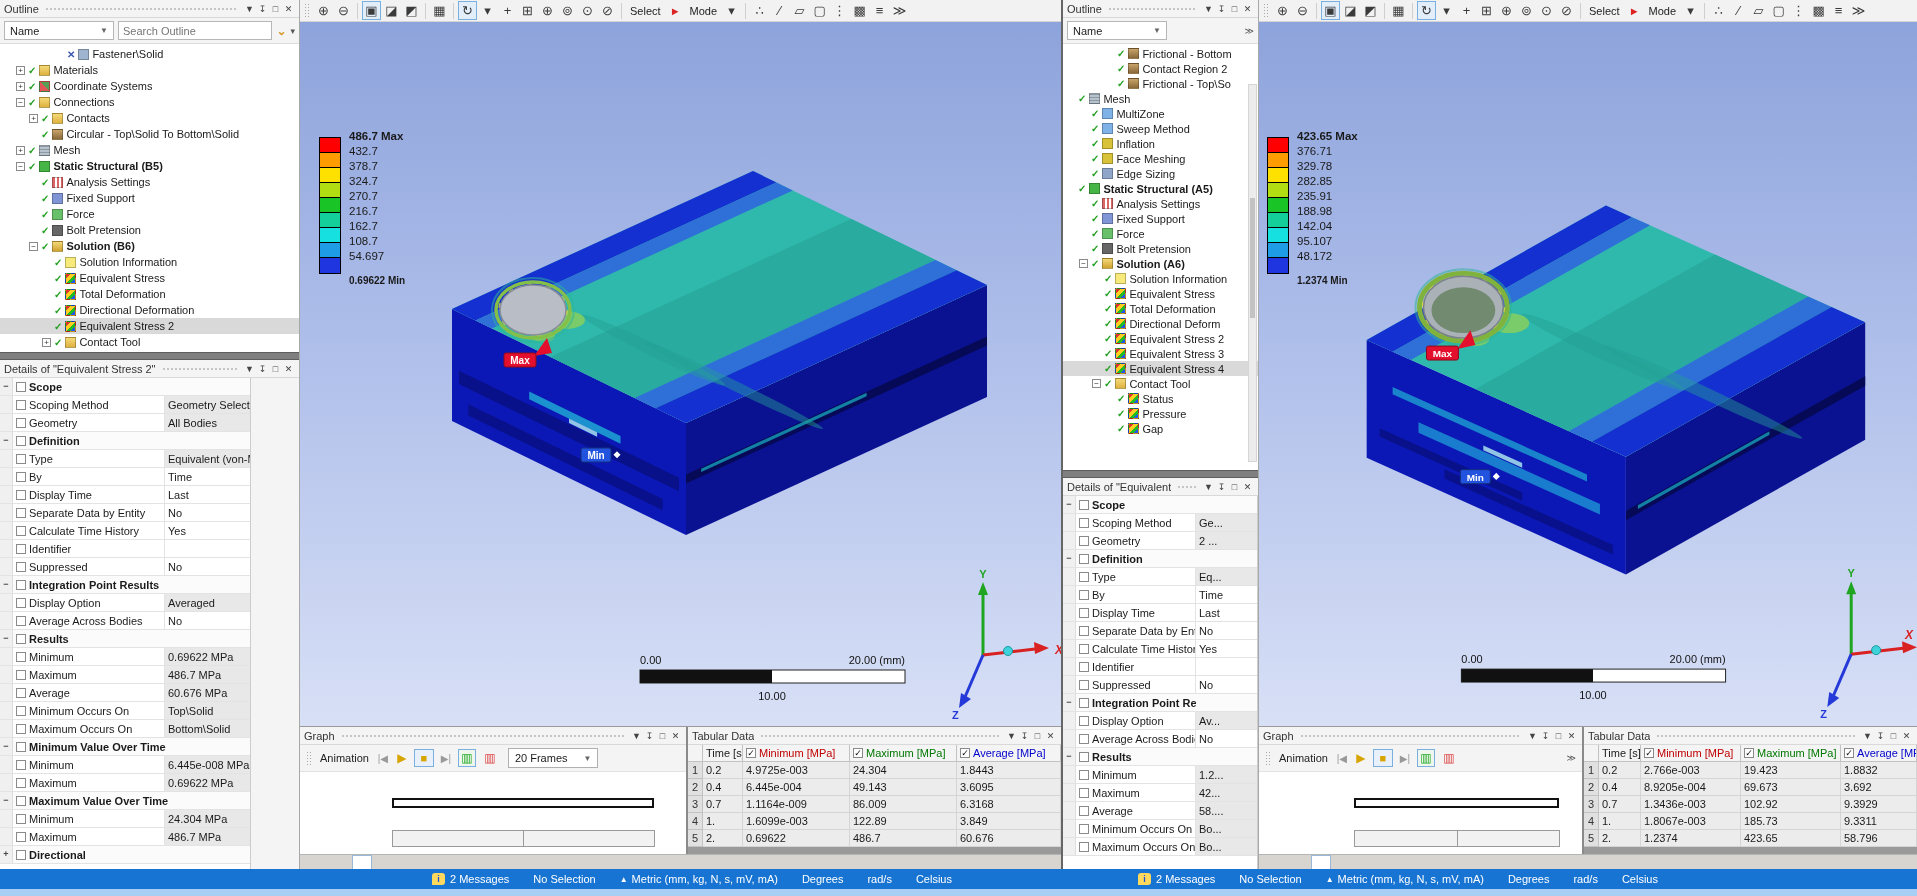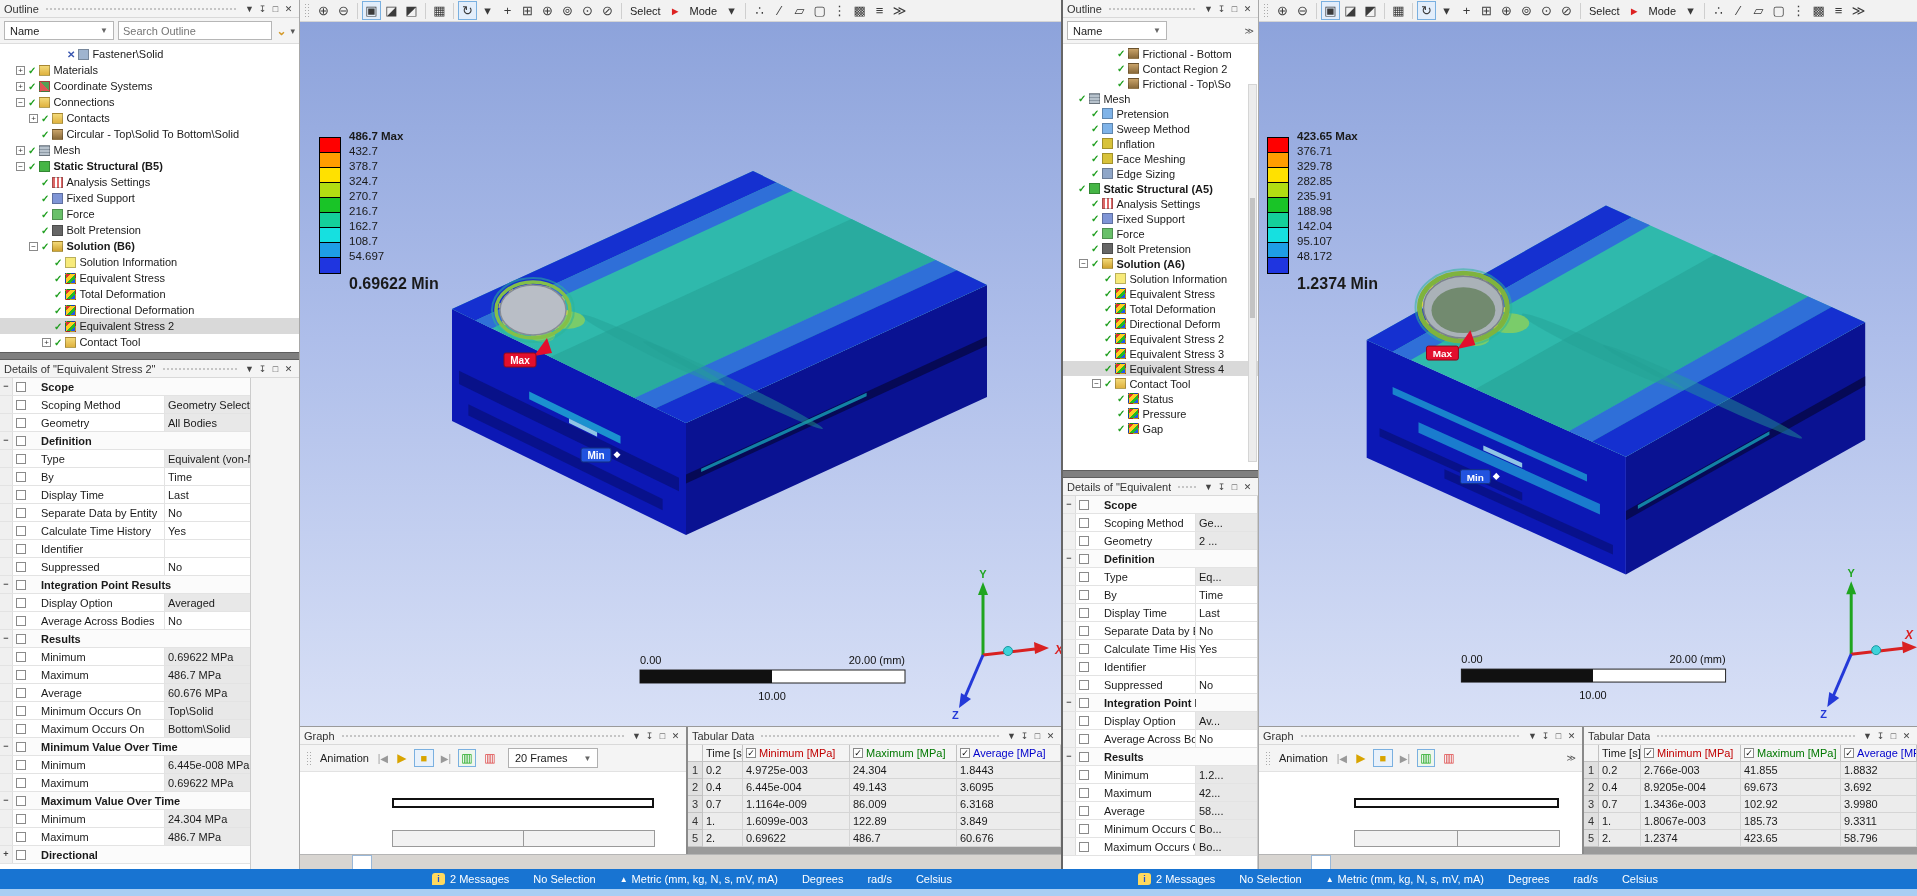--- a/index.html
+++ b/index.html
@@ -46,21 +46,21 @@
 .vsb{position:absolute;right:1px;top:40px;bottom:8px;width:9px;background:#ececec;border:1px solid #d5d5d5}
 .vsb .thumb{position:absolute;left:1px;right:1px;top:30%;height:120px;background:#c3c3c3}
 .hsplit{height:8px;background:#7f7f7f;border-top:1px solid #5e5e5e;border-bottom:1px solid #5e5e5e;flex:none}
 .details{flex:1;min-height:0}
 .dwrap{flex:1;background:#f4f4f4;overflow:hidden;position:relative}
 .dgrid{background:#fff;border-right:1px solid #ccc;height:100%}
 #winL .dgrid{width:251px}
 #winR .dgrid{width:100%}
 .drow{height:18px;display:flex;border-bottom:1px solid #e3e3e3;align-items:stretch;background:#fff}
 .dexp{width:13px;flex:none;font-size:9px;text-align:center;color:#444;background:#f0f0f0;border-right:1px solid #ddd;line-height:17px}
-.dname{width:152px;flex:none;display:flex;align-items:center;gap:15px;padding:0 3px;border-right:1px solid #e3e3e3;overflow:hidden;white-space:nowrap}
+.dname{width:152px;flex:none;display:flex;align-items:center;gap:3px;padding:0 3px;border-right:1px solid #e3e3e3;overflow:hidden;white-space:nowrap}
 #winR .dname{width:120px}
 .dval{flex:1;display:flex;align-items:center;padding:0 3px;overflow:hidden;white-space:nowrap;min-width:0}
 .dval.gray{background:#e8e8e8}
 .drow.sec{font-weight:bold;background:#fbfbfb}
 .drow.sec .dname{width:auto;border-right:none}
 .cb{width:10px;height:10px;border:1px solid #8a8a8a;background:#fff;flex:none;display:inline-flex;align-items:center;justify-content:center;font-size:9px;line-height:1;color:#111}
 .main{flex:1;display:flex;flex-direction:column;min-width:0}
 .vtoolbar{height:22px;background:#f2f2f2;border-bottom:1px solid #d5d5d5;display:flex;align-items:center;gap:1px;padding:0 4px;flex:none;overflow:hidden}
 .grip{width:5px;height:16px;margin-right:4px;background-image:radial-gradient(#aaa 1px,transparent 1px);background-size:3px 3px;flex:none}
 .tbtn{width:19px;height:19px;display:inline-flex;align-items:center;justify-content:center;color:#3b3b3b;font-size:13px;border:1px solid transparent;flex:none}
@@ -72,21 +72,21 @@
 svg.scene{position:absolute;left:0;top:0;width:100%;height:100%}
 .vhead{position:absolute;font-size:12px;line-height:13.5px;color:#111}
 #winL .vhead{left:19px;top:20px}#winR .vhead{left:8px;top:20px}
 .vhead .vhline:first-child{font-weight:bold}
 .legend{position:absolute}
 #winL .legend{left:19px;top:116px}#winR .legend{left:8px;top:116px}
 .lrow{position:relative;height:16px}
 .lsw{display:block;width:22px;height:17px;border:1px solid #000;margin-top:-1px}
 .llab{position:absolute;left:30px;top:-7px;font-size:11.5px;white-space:nowrap}
 .llab.b{font-weight:bold}
-.lmin{position:absolute;left:30px;top:137px;font-weight:bold;font-size:16px;white-space:nowrap}
+.lmin{position:absolute;left:30px;top:137px;font-weight:bold;font-size:10px;white-space:nowrap}
 .botrow{height:128px;display:flex;flex:none;border-top:1px solid #9a9a9a;min-width:0}
 .graphp{border-right:2px solid #8a8a8a;flex:none}
 #winL .graphp{width:388px}#winR .graphp{width:325px}
 .tabularp{flex:1;min-width:0}
 .animbar{height:26px;display:flex;align-items:center;gap:5px;padding:0 6px;flex:none;background:#f4f4f4}
 .animbar .grip{height:14px}
 .alabel{color:#222;margin-right:2px}
 .abtn{min-width:14px;height:18px;display:inline-flex;align-items:center;justify-content:center;color:#999;font-size:10px;flex:none}
 .abtn.gold{color:#d8a400;font-size:12px}
 .abtn.stopbox{border:1px solid #7ab0e0;background:#e8f1fb;color:#d8a400;width:20px;font-size:11px}
@@ -781,21 +781,21 @@
           <div class="trow" style="padding-left: 3px;">
             <span class="texp"></span>
             <span class="tmark ck">✓</span>
             <span class="ti ti-mesh"></span>
             <span class="tlab">Mesh</span>
           </div>
           <div class="trow" style="padding-left: 16px;">
             <span class="texp"></span>
             <span class="tmark ck">✓</span>
             <span class="ti ti-meshmethod"></span>
-            <span class="tlab">Pretension</span>
+            <span class="tlab">MultiZone</span>
           </div>
           <div class="trow" style="padding-left: 16px;">
             <span class="texp"></span>
             <span class="tmark ck">✓</span>
             <span class="ti ti-meshmethod"></span>
             <span class="tlab">Sweep Method</span>
           </div>
           <div class="trow" style="padding-left: 16px;">
             <span class="texp"></span>
             <span class="tmark ck">✓</span>
@@ -1293,36 +1293,36 @@
             <span class="th w4 blue">
                 <span class="cb">✓</span>
                 <span>Average [MPa]</span>
               </span>
           </div>
           <div>
             <div class="trrow">
                 <span class="c0">1</span>
                 <span class="c w1">0.2</span>
                 <span class="c w2">2.766e-003</span>
-                <span class="c w3">41.855</span>
+                <span class="c w3">19.423</span>
                 <span class="c w4">1.8832</span>
               </div>
               <div class="trrow">
                 <span class="c0">2</span>
                 <span class="c w1">0.4</span>
                 <span class="c w2">8.9205e-004</span>
                 <span class="c w3">69.673</span>
                 <span class="c w4">3.692</span>
               </div>
               <div class="trrow">
                 <span class="c0">3</span>
                 <span class="c w1">0.7</span>
                 <span class="c w2">1.3436e-003</span>
                 <span class="c w3">102.92</span>
-                <span class="c w4">3.9980</span>
+                <span class="c w4">9.3929</span>
               </div>
               <div class="trrow">
                 <span class="c0">4</span>
                 <span class="c w1">1.</span>
                 <span class="c w2">1.8067e-003</span>
                 <span class="c w3">185.73</span>
                 <span class="c w4">9.3311</span>
               </div>
               <div class="trrow">
                 <span class="c0">5</span>

